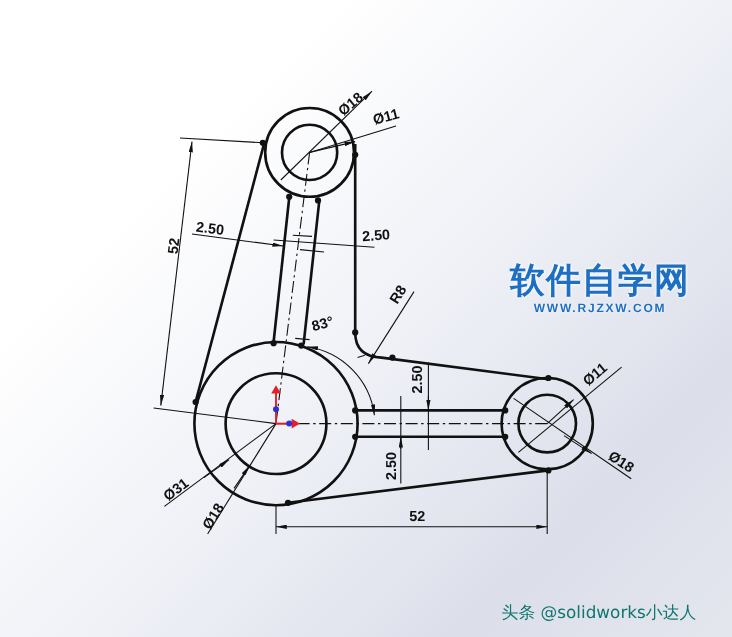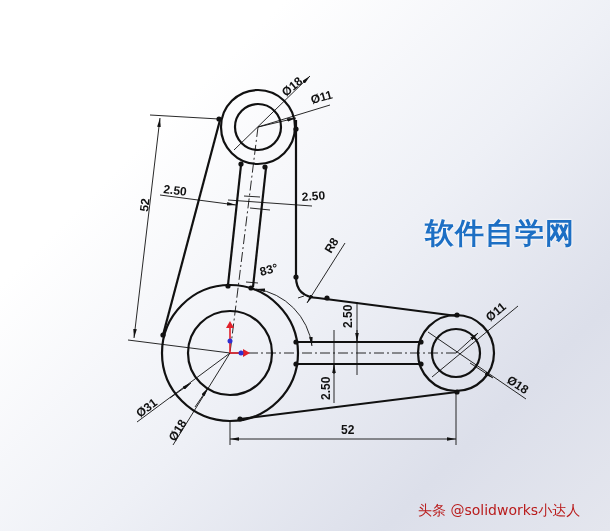--- a/index.html
+++ b/index.html
@@ -11,21 +11,21 @@
   #canvas { position: absolute; left: 0; top: 0; }
   .dim-text { font-family: "Liberation Sans Narrow", "Liberation Sans", sans-serif; font-size: 12px; font-weight: bold; fill: #111; }
   .watermark {
     position: absolute; left: 425px; top: 214px; text-align: center;
   }
   .watermark .cn { color: #1d6fc4; font-size: 29px; font-weight: bold; letter-spacing: 1px;
     text-shadow: 0 0 2px #fff, 0 0 3px #fff; font-family: "DejaVu Sans", sans-serif; }
   .watermark .url { color: #1d6fc4; font-size: 10px; font-weight: bold; letter-spacing: 1.5px; margin-top: -2px;
     text-shadow: 0 0 2px #fff; }
   .credit {
-    position: absolute; left: 418px; top: 502px; font-size: 14px; color: #b91c1c;
+    position: absolute; left: 418px; top: 502px; font-size: 14px; color: #0f766e;
     font-family: "DejaVu Sans", sans-serif;
   }
 </style>
 </head>
 <body>
 
 <svg id="canvas" width="610" height="531" viewBox="0 0 610 531">
   <defs>
     <marker id="arr" viewBox="0 0 10 4" refX="10" refY="2" markerWidth="10" markerHeight="4" orient="auto-start-reverse">
       <path d="M0,0 L10,2 L0,4 z" fill="#111"></path>
@@ -147,15 +147,16 @@
     <path d="M226,328 L230,321 L234,328 z" fill="#e0202a"></path>
     <line x1="230" y1="353" x2="245" y2="353" stroke="#e0202a" stroke-width="1.6"></line>
     <path d="M243,349 L250,353 L243,357 z" fill="#e0202a"></path>
     <circle cx="230" cy="341" r="2.5" fill="#3030d0"></circle>
     <circle cx="241" cy="353" r="2.5" fill="#3030d0"></circle>
   </g>
 </svg>
 
 <div class="watermark">
   <div class="cn">软件自学网</div>
+  <div class="url">WWW.RJZXW.COM</div>
 </div>
 
 <div class="credit">头条 @solidworks小达人</div>
 
 </body></html>

